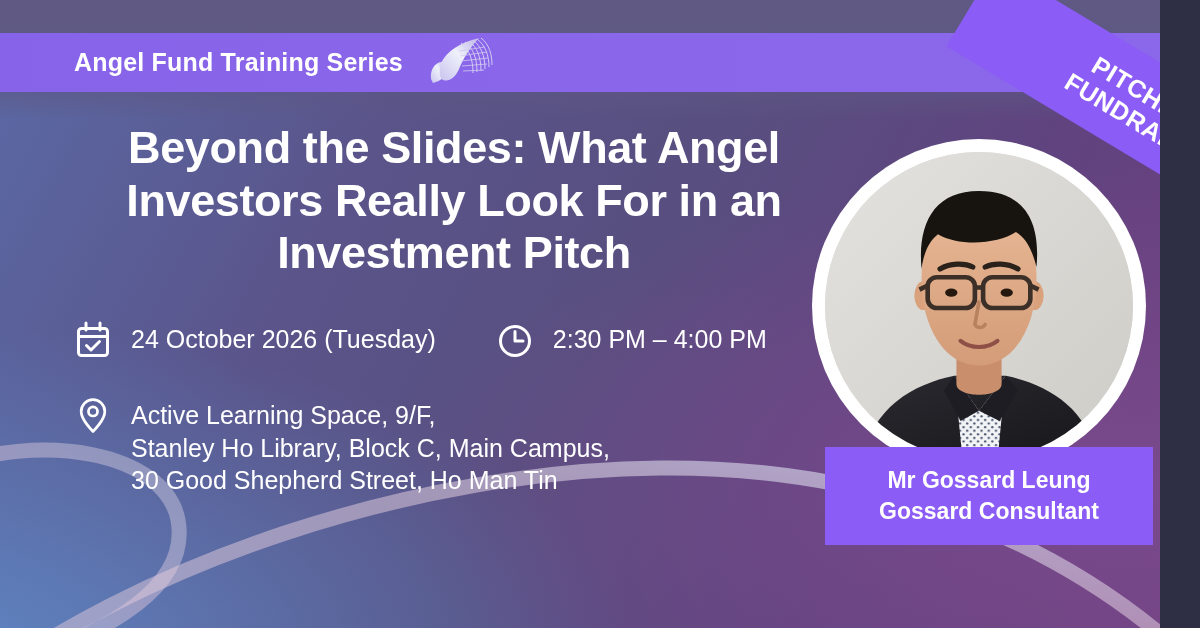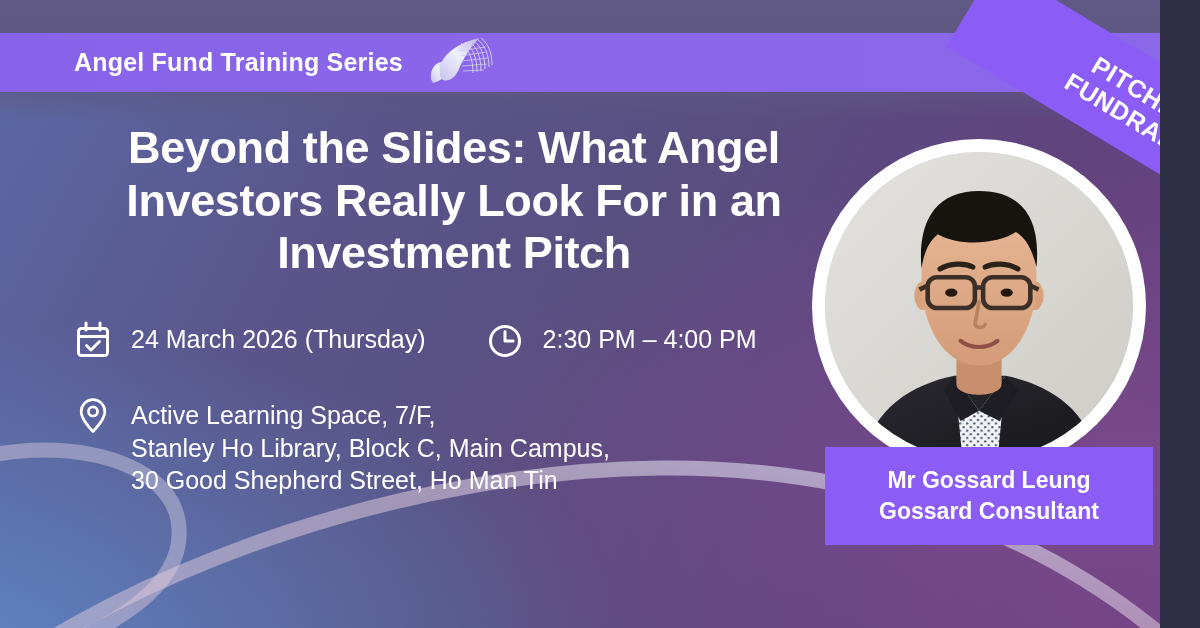--- a/index.html
+++ b/index.html
@@ -210,41 +210,41 @@
 
   <div class="meta-row meta-datetime">
     <div class="meta-item">
       <svg class="meta-icon" viewBox="0 0 38 40" aria-hidden="true">
         <rect x="4.5" y="8.5" width="29" height="27" rx="3" ry="3" fill="none" stroke="#ffffff" stroke-width="3"></rect>
         <path d="M4.5,16.5 H33.5" stroke="#ffffff" stroke-width="3"></path>
         <path d="M12,3 V10" stroke="#ffffff" stroke-width="3" stroke-linecap="round"></path>
         <path d="M26,3 V10" stroke="#ffffff" stroke-width="3" stroke-linecap="round"></path>
         <path d="M12.5,25.5 L17,30 L25.5,21.5" fill="none" stroke="#ffffff" stroke-width="3" stroke-linecap="round" stroke-linejoin="round"></path>
       </svg>
-      <div class="meta-text">24 March 2026 (Thursday)</div>
+      <div class="meta-text">24 October 2026 (Tuesday)</div>
     </div>
 
     <div class="meta-item time-item">
       <svg class="meta-icon" viewBox="0 0 38 40" aria-hidden="true">
         <circle cx="19" cy="21" r="14.5" fill="none" stroke="#ffffff" stroke-width="3"></circle>
         <path d="M19,11.5 V21 H27" fill="none" stroke="#ffffff" stroke-width="3" stroke-linecap="round" stroke-linejoin="round"></path>
       </svg>
       <div class="meta-text">2:30 PM – 4:00 PM</div>
     </div>
   </div>
 
   <div class="meta-row meta-location">
     <div class="meta-item">
       <svg class="meta-icon" viewBox="0 0 38 44" aria-hidden="true">
         <path d="M19,4 C11.8,4 6,9.8 6,17 C6,26.5 19,39 19,39 C19,39 32,26.5 32,17
                  C32,9.8 26.2,4 19,4 Z" fill="none" stroke="#ffffff" stroke-width="3" stroke-linejoin="round"></path>
         <circle cx="19" cy="17" r="5" fill="none" stroke="#ffffff" stroke-width="3"></circle>
       </svg>
       <div class="meta-text">
-        <span class="addr-line">Active Learning Space, 7/F,</span>
+        <span class="addr-line">Active Learning Space, 9/F,</span>
         <span class="addr-line">Stanley Ho Library, Block C, Main Campus,</span>
         <span class="addr-line">30 Good Shepherd Street, Ho Man Tin</span>
       </div>
     </div>
   </div>
 
   <div class="portrait-wrap">
     <div class="portrait-clip">
       <svg viewBox="0 0 300 300" preserveAspectRatio="xMidYMid slice" aria-hidden="true">
         <defs>

